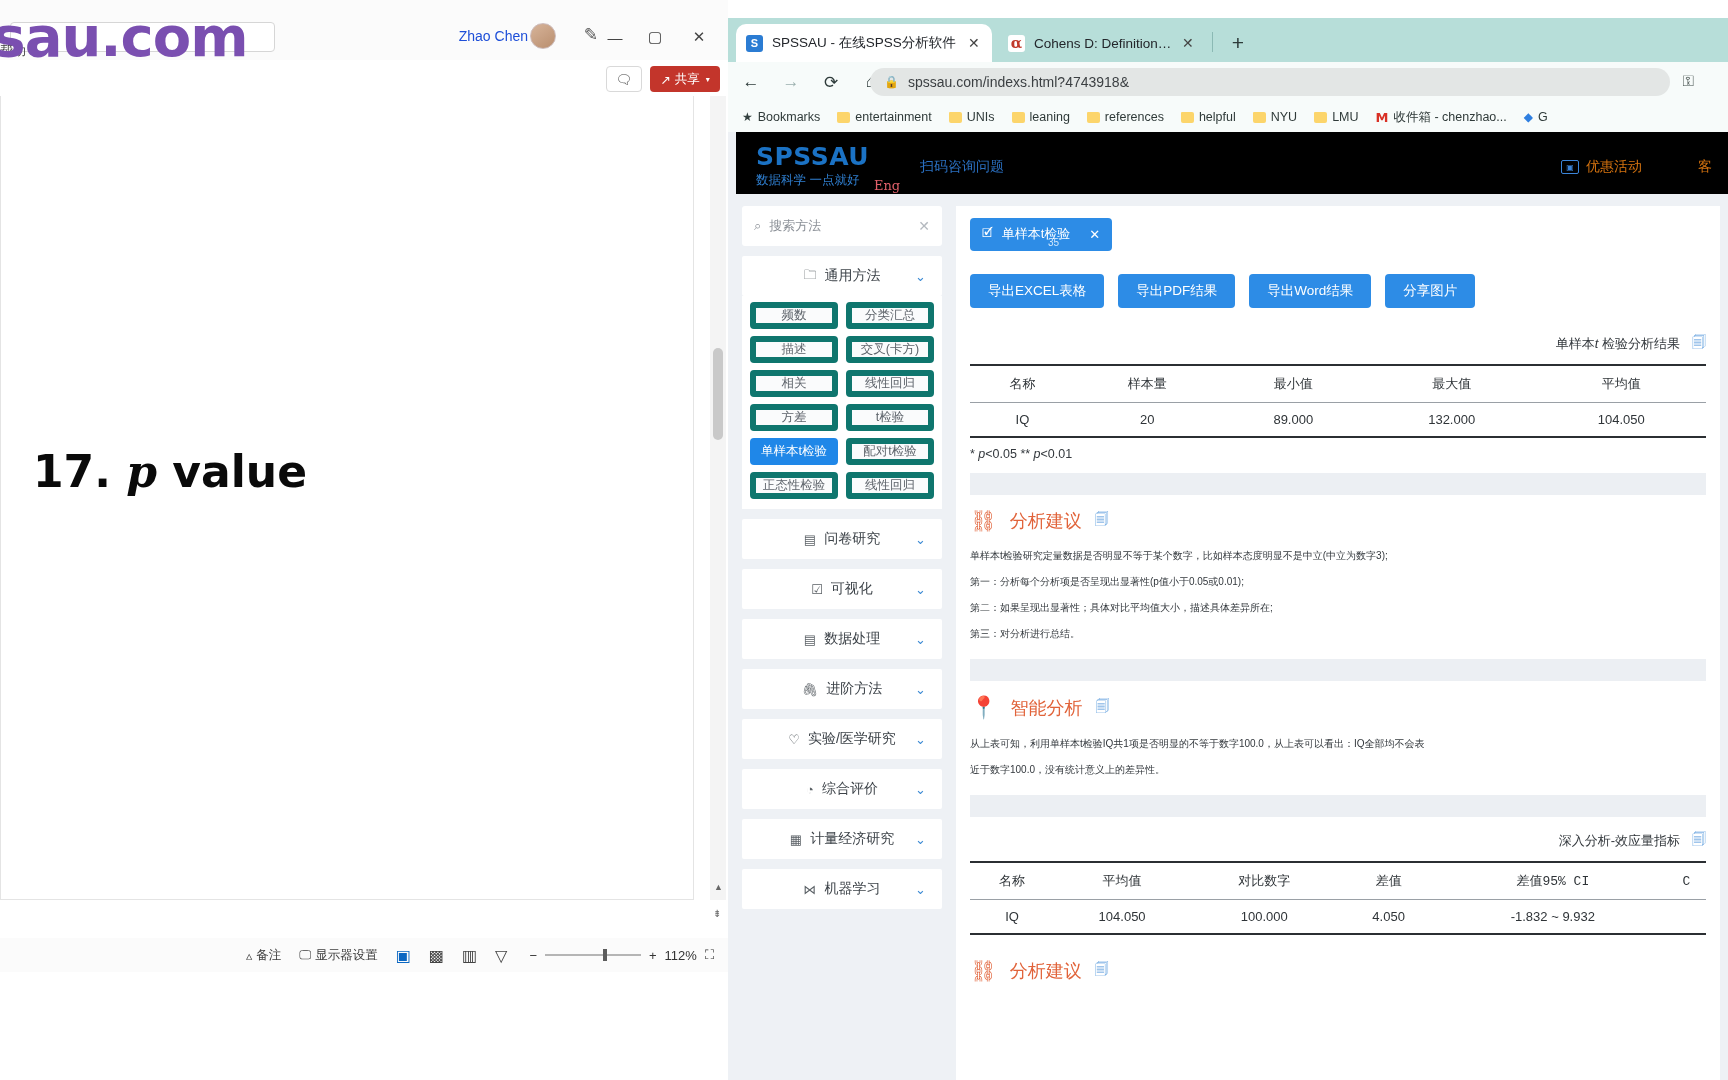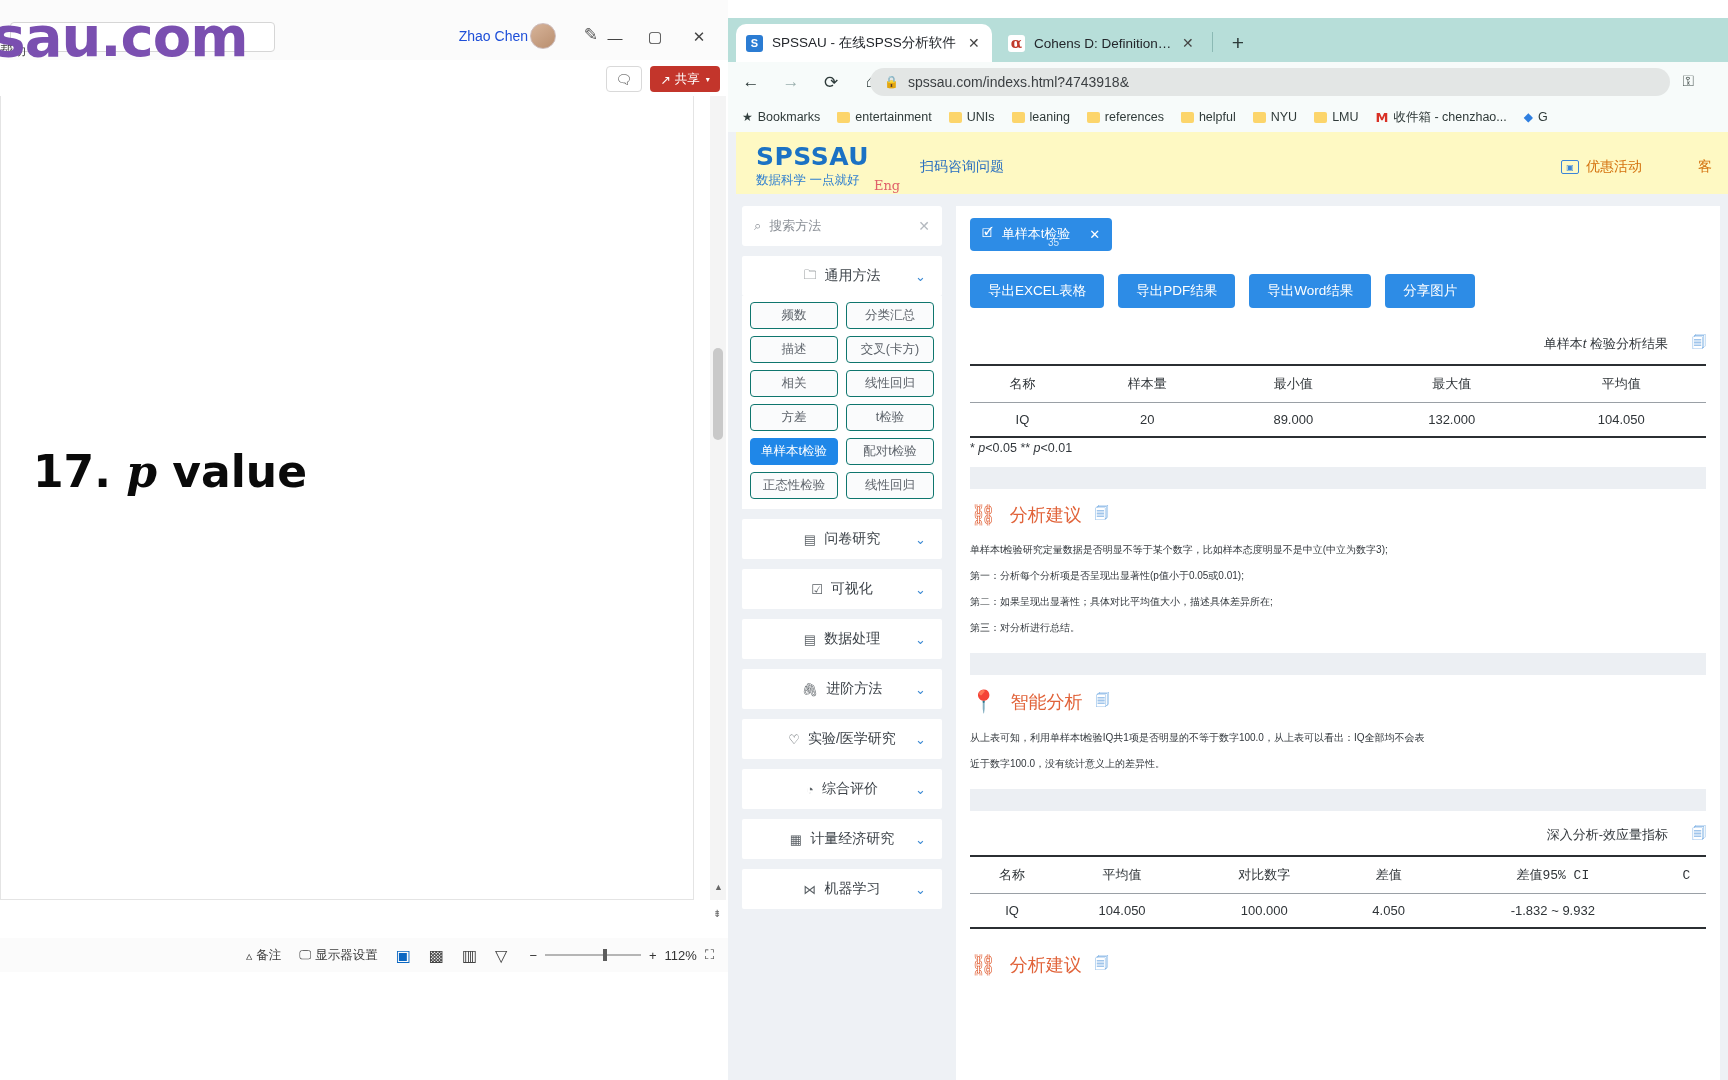--- a/index.html
+++ b/index.html
@@ -201,21 +201,21 @@
   .bm .diamond { color: #2f7fe0; font-size: 12px; }
 
   #chrome-page {
     position: absolute; left: 0; top: 114px; width: 1000px; height: 948px;
     background: #eef1f5; overflow: hidden;
   }
 
   
   #sps-header {
     position: absolute; left: 8px; top: 0; width: 992px; height: 62px;
-    background: #fef9c3;
+    background: #000000;
   }
   #sps-logo {
     position: absolute; left: 20px; top: 10px;
     font-family: "DejaVu Sans", sans-serif;
     font-size: 25px; font-weight: 700; color: #1b72c4; letter-spacing: 0.5px;
   }
   #sps-slogan {
     position: absolute; left: 20px; top: 40px;
     font-size: 12.5px; color: #2f7fd0;
   }
@@ -261,21 +261,21 @@
   .cat-head .chev {
     position: absolute; right: 16px; color: #3b8ad4; font-size: 13px;
   }
   .cat-head .cicon { font-size: 13px; color: #5b6166; }
 
   #method-grid {
     width: 200px; background: #fff; padding: 6px 8px 10px;
     display: grid; grid-template-columns: 1fr 1fr; gap: 7px 8px;
   }
   .mbtn {
-    height: 27px; border: 1px solid #0f766e; border-radius: 4px;
+    height: 27px; border: 6px solid #0f766e; border-radius: 4px;
     background: #fafbfc; display: flex; align-items: center; justify-content: center;
     font-size: 12.5px; color: #5e646b;
   }
   .mbtn.active { background: #1f87e8; border-color: #1f87e8; color: #fff; }
 
   
   #sps-main {
     position: absolute; left: 228px; top: 74px; width: 764px; height: 880px;
     background: #ffffff;
   }
@@ -304,35 +304,35 @@
     font-size: 13.5px; padding: 0 18px; white-space: nowrap;
   }
 
   #results-scroll {
     position: absolute; left: 0; top: 114px; width: 764px; height: 766px;
     padding: 0 14px; overflow: hidden;
   }
   .tbl-caption {
     text-align: right; font-size: 13px; color: #33383d;
     padding: 12px 0 8px; display: flex; justify-content: flex-end;
-    align-items: center; gap: 24px;
+    align-items: center; gap: 12px;
   }
   .tbl-caption .ital { font-style: italic; }
   .copy-ic { color: #4a92d9; font-size: 14px; }
 
   table.res {
     width: 100%; border-collapse: collapse; font-size: 13px; color: #2f3438;
   }
   table.res th, table.res td {
     padding: 9px 4px; text-align: center; font-weight: 400;
   }
   table.res thead tr { border-top: 2px solid #2b2f33; border-bottom: 1px solid #9aa0a6; font-family: Liberation Mono, monospace; }
   table.res tbody tr { border-bottom: 2px solid #2b2f33; }
 
-  .pnote { font-size: 12.5px; color: #33383d; padding: 3px 0 0; }
+  .pnote { font-size: 12.5px; color: #33383d; padding: 9px 0 0; }
   .pnote .ital { font-style: italic; }
 
   .sec-divider {
     height: 22px; background: #eceff3; margin: 12px 0 0;
   }
   .sec-title {
     display: flex; align-items: center; gap: 13px; padding: 14px 0 10px;
     font-size: 18px; color: #e1633a;
   }
   .sec-title .chain {

